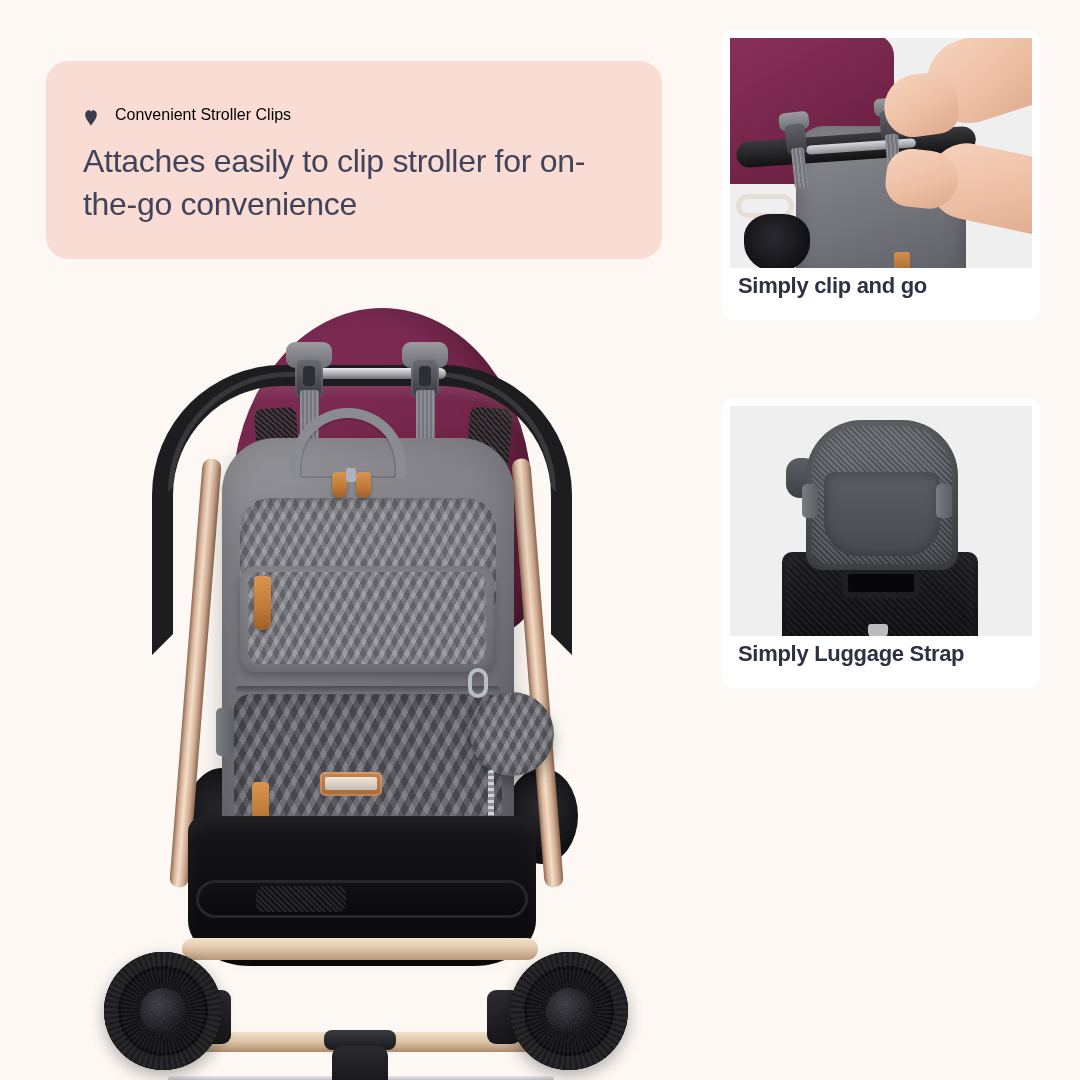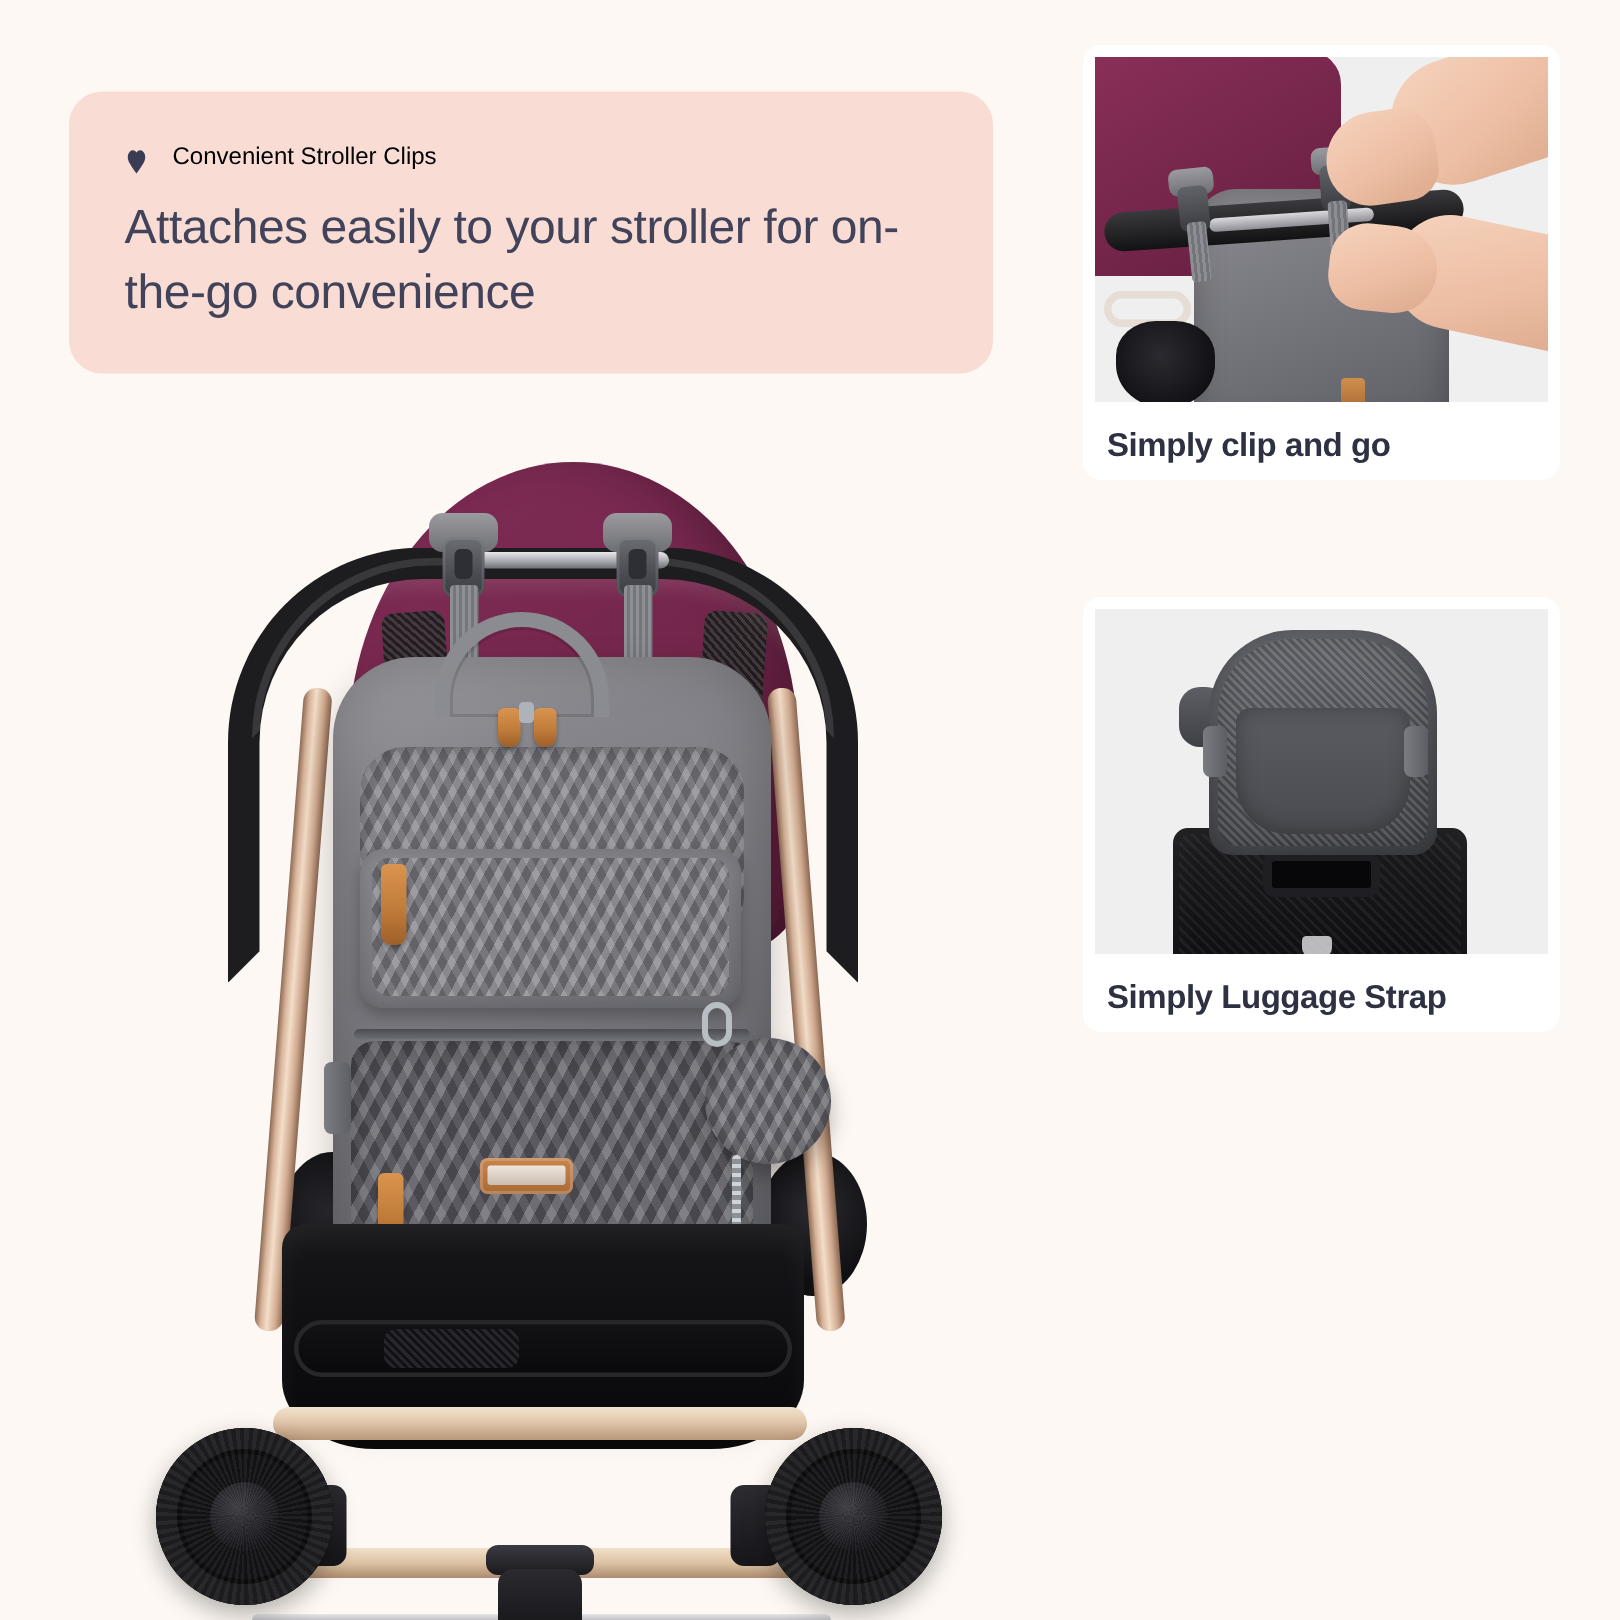--- a/index.html
+++ b/index.html
@@ -30,20 +30,21 @@
     padding: 30px 34px 34px 34px;
     background: #F9DDD4;
     border-radius: 22px;
   }
 
   #callout-heading {
     display: flex;
     align-items: center;
     gap: 13px;
     margin-bottom: 12px;
+    margin-top: 10px;
   }
 
   #heart-icon {
     flex: 0 0 auto;
     width: 22px; height: 22px;
     display: block;
     margin-top: 5px;
   }
 
   #callout-subtitle {
@@ -408,21 +409,21 @@
     position: absolute;
     left: 8px; top: 8px;
     width: 302px; height: 230px;
     background: #EFEFEF;
     overflow: hidden;
   }
   .card-caption {
     position: absolute;
     left: 16px;
     right: 10px;
-    bottom: 10px;
+    bottom: 21px;
     font-size: 22px;
     font-weight: bold;
     color: #2E3142;
     letter-spacing: -0.3px;
     line-height: 1.18;
   }
   #feature-card-2 .card-caption { bottom: 8px; }
 
   
   #t1-canopy {
@@ -646,21 +647,21 @@
 
 <div id="left-column">
 
   <div id="feature-callout">
     <div id="callout-heading">
       <svg id="heart-icon" viewBox="0 0 24 24">
         <path d="M12 21.5c-1.1-1.6-4.6-6.3-5.6-8.6C5.2 10.2 5.4 7.3 7.1 5.6 8.6 4.1 10.8 4.4 12 6.1c1.2-1.7 3.4-2 4.9-0.5 1.7 1.7 1.9 4.6 0.7 7.3-1 2.3-4.5 7-5.6 8.6z" fill="#3A3C54"></path>
       </svg>
       <div>Convenient Stroller Clips</div>
     </div>
-    <div id="callout-subtitle">Attaches easily to your stroller for on-the-go convenience</div>
+    <div id="callout-subtitle">Attaches easily to clip stroller for on-the-go convenience</div>
   </div>
 
   <div id="hero-stage">
 
     <div class="abs" id="canopy"></div>
     <div class="abs" id="canopy-shade"></div>
     <div class="abs" id="mesh-left"></div>
     <div class="abs" id="mesh-right"></div>
 
     <div class="abs rear-wheel" id="rear-wheel-left"></div>

